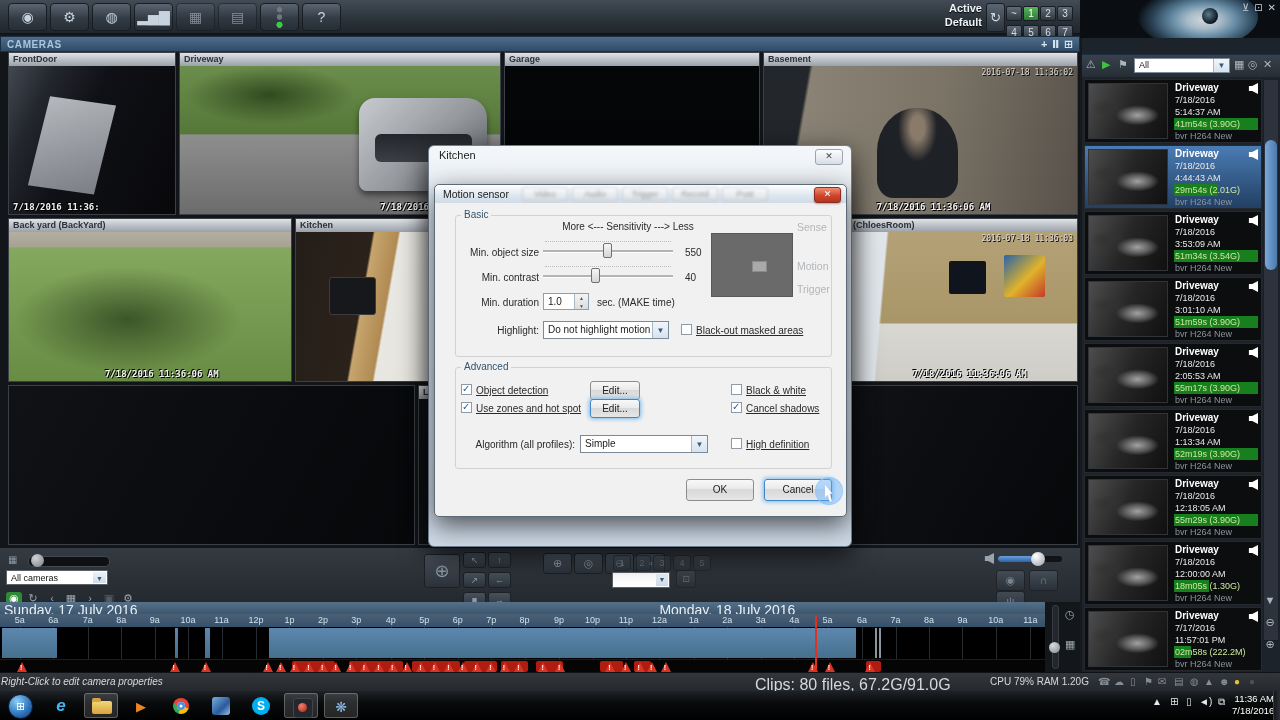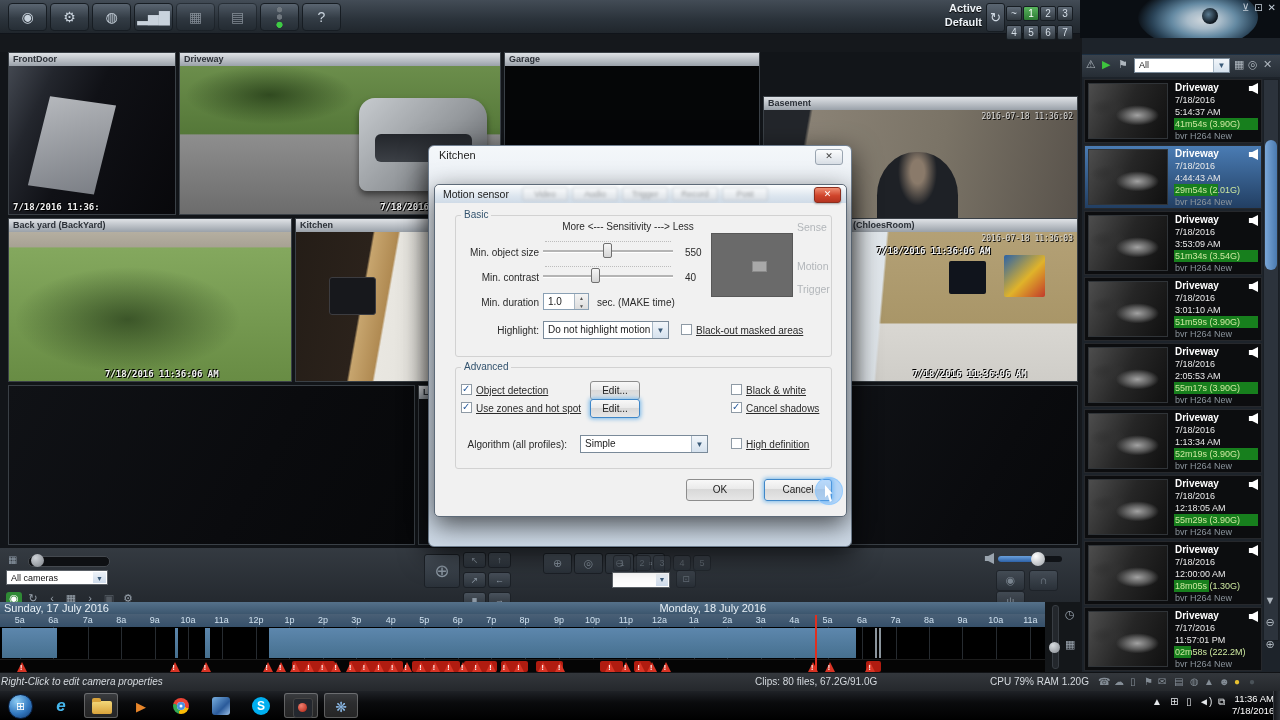--- a/index.html
+++ b/index.html
@@ -49,21 +49,21 @@
       text-shadow:1px 1px 0 #000;z-index:3;}
   .bg-frontdoor{background:linear-gradient(115deg,#474c55 0%,#23262d 22%,#101116 45%,#08080b 100%);}
   .bg-frontdoor .wedge{position:absolute;left:18%;top:30%;width:40%;height:55%;background:linear-gradient(160deg,#cfd2d6,#8f939a);transform:skew(-14deg,8deg);opacity:.85;}
   .bg-driveway{background:
       radial-gradient(ellipse 120px 42px at 28% 26%, rgba(15,35,8,.6), rgba(0,0,0,0) 70%),
       linear-gradient(#70924f 0%,#557839 50%,#8e8e8e 51%,#6c6c6c 100%);}
   .car{position:absolute;left:56%;top:28%;width:40%;height:58%;border-radius:16px 20px 8px 8px;
       background:linear-gradient(135deg,#c7cbcf 0%,#94989c 55%,#56595d 100%);box-shadow:0 4px 6px rgba(0,0,0,.5);}
   .car .glass{position:absolute;left:12%;top:38%;width:76%;height:30%;border-radius:6px;background:linear-gradient(#23262b,#3c4046);}
   .bg-garage{background:#050607;}
-  .bg-basement{background:linear-gradient(100deg,#23262b 0%,#23262b 14%,#8a8275 15%,#7a7366 55%,#57514a 100%);margin-top:44px;}
+  .bg-basement{background:linear-gradient(100deg,#23262b 0%,#23262b 14%,#8a8275 15%,#7a7366 55%,#57514a 100%);}
   .blob-person{position:absolute;left:36%;top:34%;width:26%;height:56%;border-radius:48% 48% 20% 20%;background:radial-gradient(ellipse at 50% 22%,#8a7a6a 12%,#1e2126 34%);}
   .bg-backyard{background:
       linear-gradient(#d7dfe5 0%,#d7dfe5 6%,#b6b0a2 7%,#a8a294 17%,rgba(0,0,0,0) 18%),
       radial-gradient(ellipse 150px 70px at 42% 62%, rgba(12,30,8,.55), rgba(0,0,0,0) 75%),
       linear-gradient(#84a85e 18%,#688c44 100%);}
   .bg-kitchen{background:linear-gradient(100deg,#241d17 0%,#2b221b 34%,#c7a56e 35%,#b08a52 45%,#e9e7e1 46%,#dddbd5 100%);}
   .bg-kitchen .micro{position:absolute;left:16%;top:36%;width:22%;height:22%;background:#17181c;border-radius:3px;border:1px solid #3c3c40;}
   .bg-chloes{background:
       linear-gradient(95deg,#e8ecef 0%,#dfe5ea 16%,rgba(0,0,0,0) 17%),
       linear-gradient(#b5a278 0%,#a99668 64%,#d9d7d2 65%,#cfcdc8 100%);}
@@ -185,42 +185,42 @@
   .vol .knob{position:absolute;left:52%;top:-4px;width:14px;height:14px;border-radius:50%;background:radial-gradient(circle at 35% 30%,#fff,#9aa0a6);}
   .spkg{position:absolute;left:981px;top:5px;width:13px;height:11px;background:#9aa4ae;
       clip-path:polygon(100% 0,55% 28%,30% 28%,30% 72%,55% 72%,100% 100%);}
   .arow{position:absolute;left:996px;top:22px;}
   .arow .dkbtn{position:relative;display:inline-block;width:27px;height:19px;font-size:11px;line-height:19px;margin-right:4px;opacity:.8;}
 
   
   #timeline{left:0;top:602px;width:1080px;height:70px;background:#0c0e10;}
   .tl-span{position:absolute;left:0;top:0;width:1045px;height:70px;}
   .tl-days{position:absolute;left:0;top:0;width:100%;height:12px;background:linear-gradient(#55718a,#3c566e);border-bottom:1px solid #223648;}
-  .tl-day{position:absolute;top:0;font-size:11px;color:#e8f0f6;white-space:nowrap;}
+  .tl-day{position:absolute;top:0;font-size:14px;color:#e8f0f6;white-space:nowrap;}
   .tl-hours{position:absolute;left:0;top:12px;width:100%;height:13px;background:linear-gradient(#4a6076,#36506a);}
   .tl-h{position:absolute;top:1px;transform:translateX(-50%);font-size:9px;color:#cfe0ee;}
   .tl-track{position:absolute;left:0;top:25px;width:100%;height:32px;background:#000;}
   .tl-gl{position:absolute;top:0;bottom:0;width:1px;background:#262b30;}
   .tl-rec{position:absolute;top:1px;bottom:1px;background:linear-gradient(#5d87ad,#46708f);}
   .tl-idle{position:absolute;top:1px;bottom:1px;background:#8a949c;}
   .tl-alerts{position:absolute;left:0;top:57px;width:100%;height:13px;background:#050505;border-top:1px solid #1c1c1c;}
   .tl-bar{position:absolute;top:1px;bottom:1px;background:#b01c10;border-radius:2px;}
   .tl-tri{position:absolute;bottom:1px;width:0;height:0;margin-left:-5px;
       border-left:5px solid rgba(0,0,0,0);border-right:5px solid rgba(0,0,0,0);border-bottom:10px solid #d83425;}
   .tl-tri::after{content:"!";position:absolute;left:-2px;top:2px;font-size:7px;font-weight:bold;color:#fff;}
   .tl-playhead{position:absolute;top:13px;width:2px;height:57px;background:#e03020;z-index:4;}
   .tl-right{position:absolute;left:1045px;top:0;width:35px;height:70px;background:#14171a;}
   .tl-vtrack{position:absolute;left:7px;top:3px;width:5px;height:62px;background:#23272c;border:1px solid #383d43;border-radius:3px;}
   .tl-vknob{position:absolute;left:4px;top:40px;width:11px;height:11px;border-radius:50%;background:radial-gradient(circle at 35% 30%,#d8dce0,#84898f);}
   .tl-ic{position:absolute;left:20px;font-size:11px;color:#9aa4ae;}
 
   
   #status{left:0;top:672px;width:1280px;height:19px;background:linear-gradient(#33373c,#24272b);border-top:1px solid #101215;}
   #status .sl{position:absolute;left:1px;top:3px;font-size:10px;color:#d4d9de;font-style:italic;}
-  #status .sc{position:absolute;left:755px;top:3px;font-size:10px;color:#d4d9de;}
+  #status .sc{position:absolute;left:755px;top:3px;font-size:16px;color:#d4d9de;}
   #status .sr{position:absolute;left:990px;top:3px;font-size:10px;color:#d4d9de;}
   #status .sic{position:absolute;top:3px;font-size:10px;color:#848d96;}
   #status .sic.yellow{color:#e8c030;}
   #status .sic.dimmer{color:#4a5258;}
 
   
   #taskbar{left:0;top:691px;width:1280px;height:29px;background:linear-gradient(#1f2227,#0a0b0d 40%,#000);}
   .orb{position:absolute;left:8px;top:3px;width:23px;height:23px;border-radius:50%;
       background:radial-gradient(circle at 35% 28%,#8ecdf4,#3278c0 55%,#123a70);border:1px solid #0a2246;
       color:#fff;font-size:11px;text-align:center;line-height:22px;}
@@ -256,20 +256,24 @@
       <span class="abs" style="left:78px;top:3px;width:70px;"><span class="pbtn" style="position:relative;display:inline-block;margin:0 1px 1px 0;">~</span><span class="pbtn on" style="position:relative;display:inline-block;margin:0 1px 1px 0;">1</span><span class="pbtn" style="position:relative;display:inline-block;margin:0 1px 1px 0;">2</span><span class="pbtn" style="position:relative;display:inline-block;margin:0 1px 1px 0;">3</span><span class="pbtn" style="position:relative;display:inline-block;margin:0 1px 1px 0;">4</span><span class="pbtn" style="position:relative;display:inline-block;margin:0 1px 1px 0;">5</span><span class="pbtn" style="position:relative;display:inline-block;margin:0 1px 1px 0;">6</span><span class="pbtn" style="position:relative;display:inline-block;margin:0 1px 1px 0;">7</span></span>
     </div>
   </div>
 
   <div id="logo" class="abs">
     <div class="eye"></div>
     <div class="pupil"></div>
     <div class="winicons"><span>⊻</span><span>⊡</span><span>✕</span></div>
   </div>
 
+  <div id="cams-head" class="abs">
+    <span>CAMERAS</span>
+    <span class="hic" style="right:6px;width:36px;"><span style="margin-left:4px;">+</span><span style="margin-left:4px;">Ⅱ</span><span style="margin-left:4px;">⊞</span></span>
+  </div>
 
   <div id="camgrid" class="abs">
 
     <div class="tile bg-frontdoor" style="left:8px;top:0;width:168px;height:163px;">
       <div class="tname">FrontDoor</div>
       <div class="wedge"></div>
       <div class="osd" style="left:4px;">7/18/2016 11:36:</div>
     </div>
 
     <div class="tile bg-driveway" style="left:179px;top:0;width:322px;height:163px;">
@@ -386,21 +390,21 @@
     <span class="wbtn" style="left:155px;top:196px;width:48px;height:17px;line-height:17px;">Edit...</span>
     <span class="cb" style="left:296px;top:199px;"></span>
     <span class="cblab" style="left:311px;top:200px;">Black &amp; white</span>
 
     <span class="cb checked" style="left:26px;top:217px;"></span>
     <span class="cblab" style="left:41px;top:218px;">Use zones and hot spot</span>
     <span class="wbtn focus" style="left:155px;top:214px;width:48px;height:17px;line-height:17px;">Edit...</span>
     <span class="cb checked" style="left:296px;top:217px;"></span>
     <span class="cblab" style="left:311px;top:218px;">Cancel shadows</span>
 
-    <span class="mlab" style="left:32px;top:254px;width:100px;text-align:right;">Algorithm (all profiles):</span>
+    <span class="mlab" style="left:40px;top:254px;width:100px;text-align:right;">Algorithm (all profiles):</span>
     <div class="dd" style="left:145px;top:250px;width:128px;">
       <span>Simple</span><i class="dda">▼</i>
     </div>
     <span class="cb" style="left:296px;top:253px;"></span>
     <span class="cblab" style="left:311px;top:254px;">High definition</span>
 
     <span class="wbtn" style="left:251px;top:294px;width:66px;height:20px;line-height:20px;">OK</span>
     <span class="wbtn focus" style="left:329px;top:294px;width:66px;height:20px;line-height:20px;">Cancel</span>
 
     <div class="cursor" style="left:390px;top:300px;">

